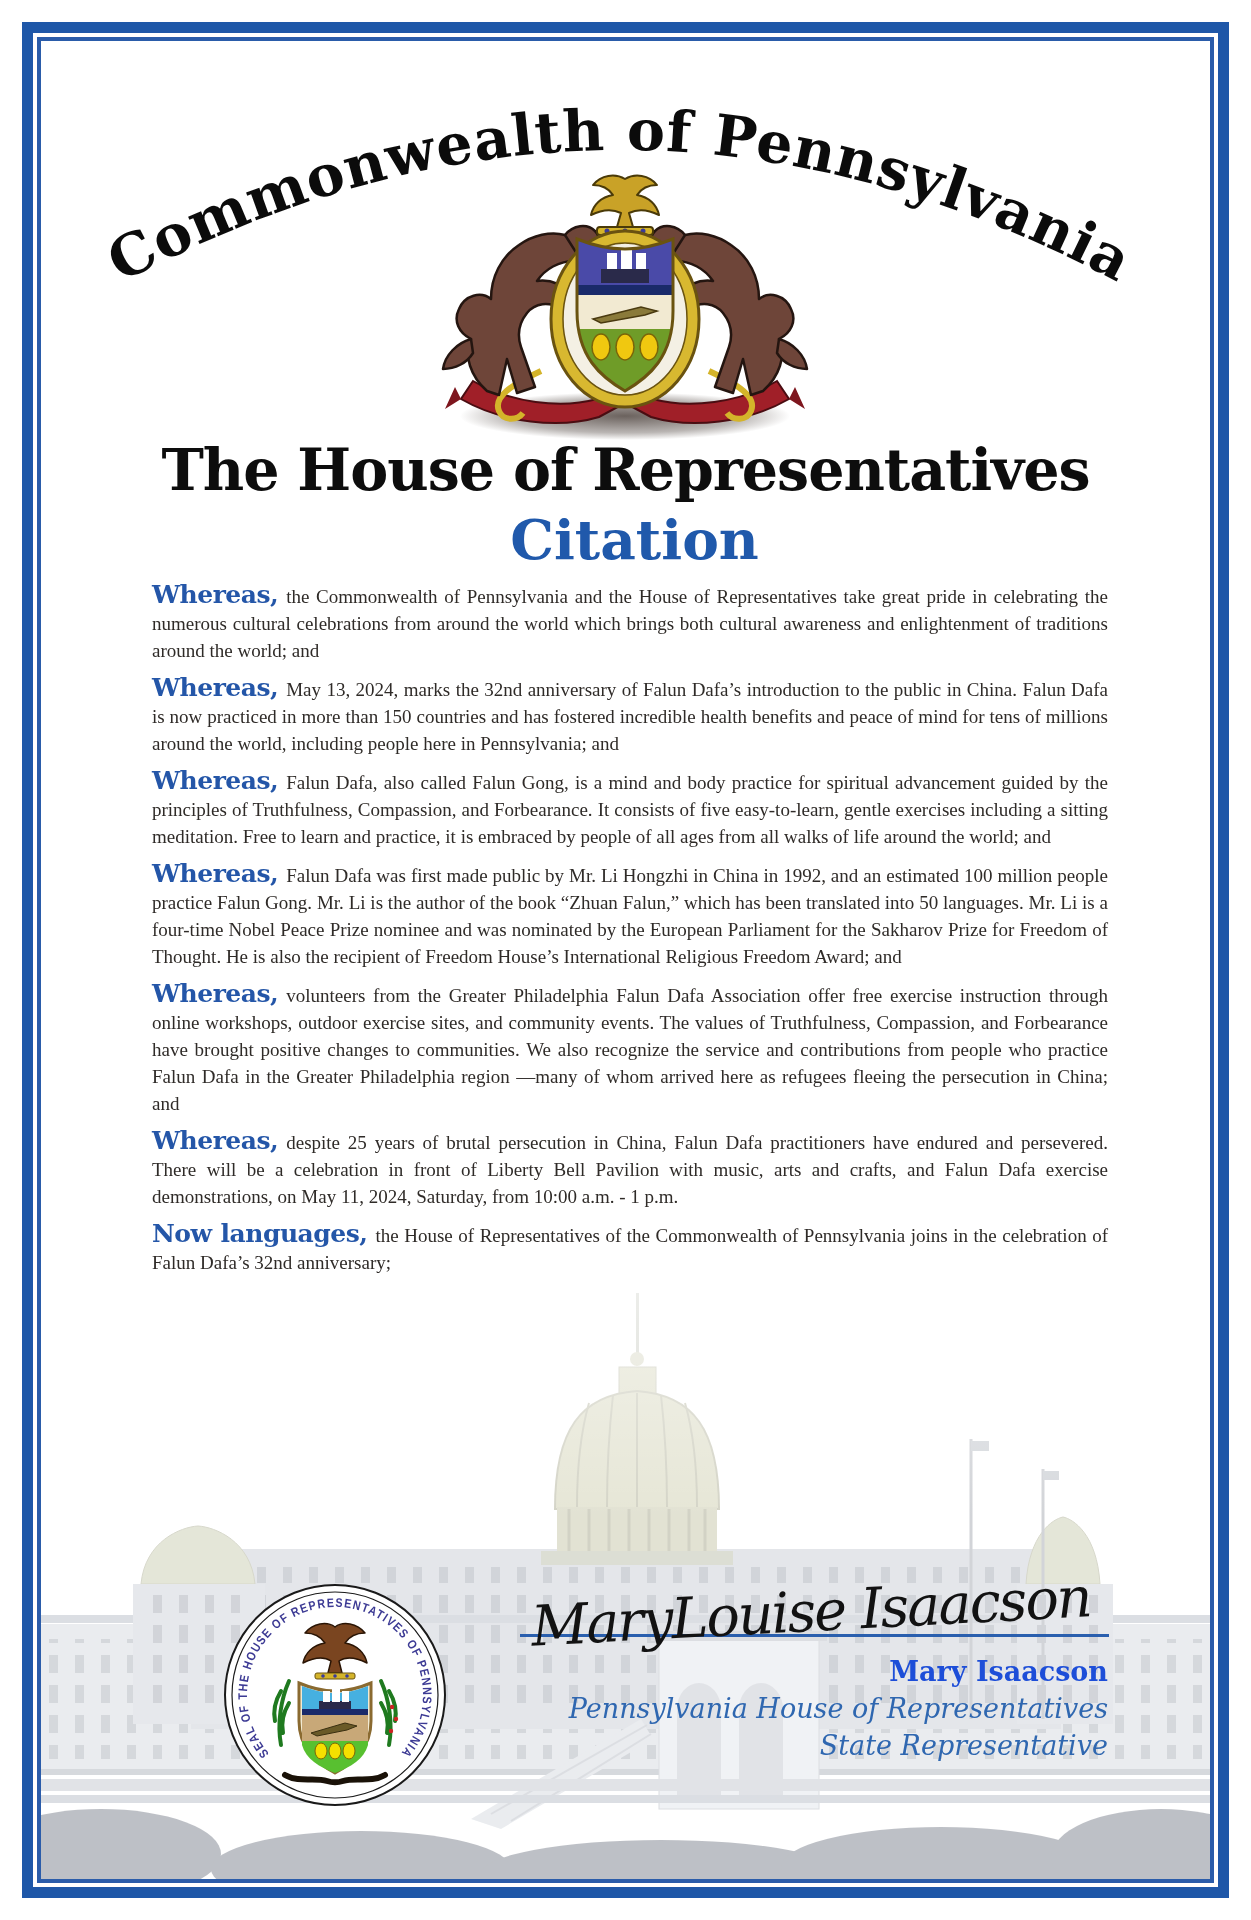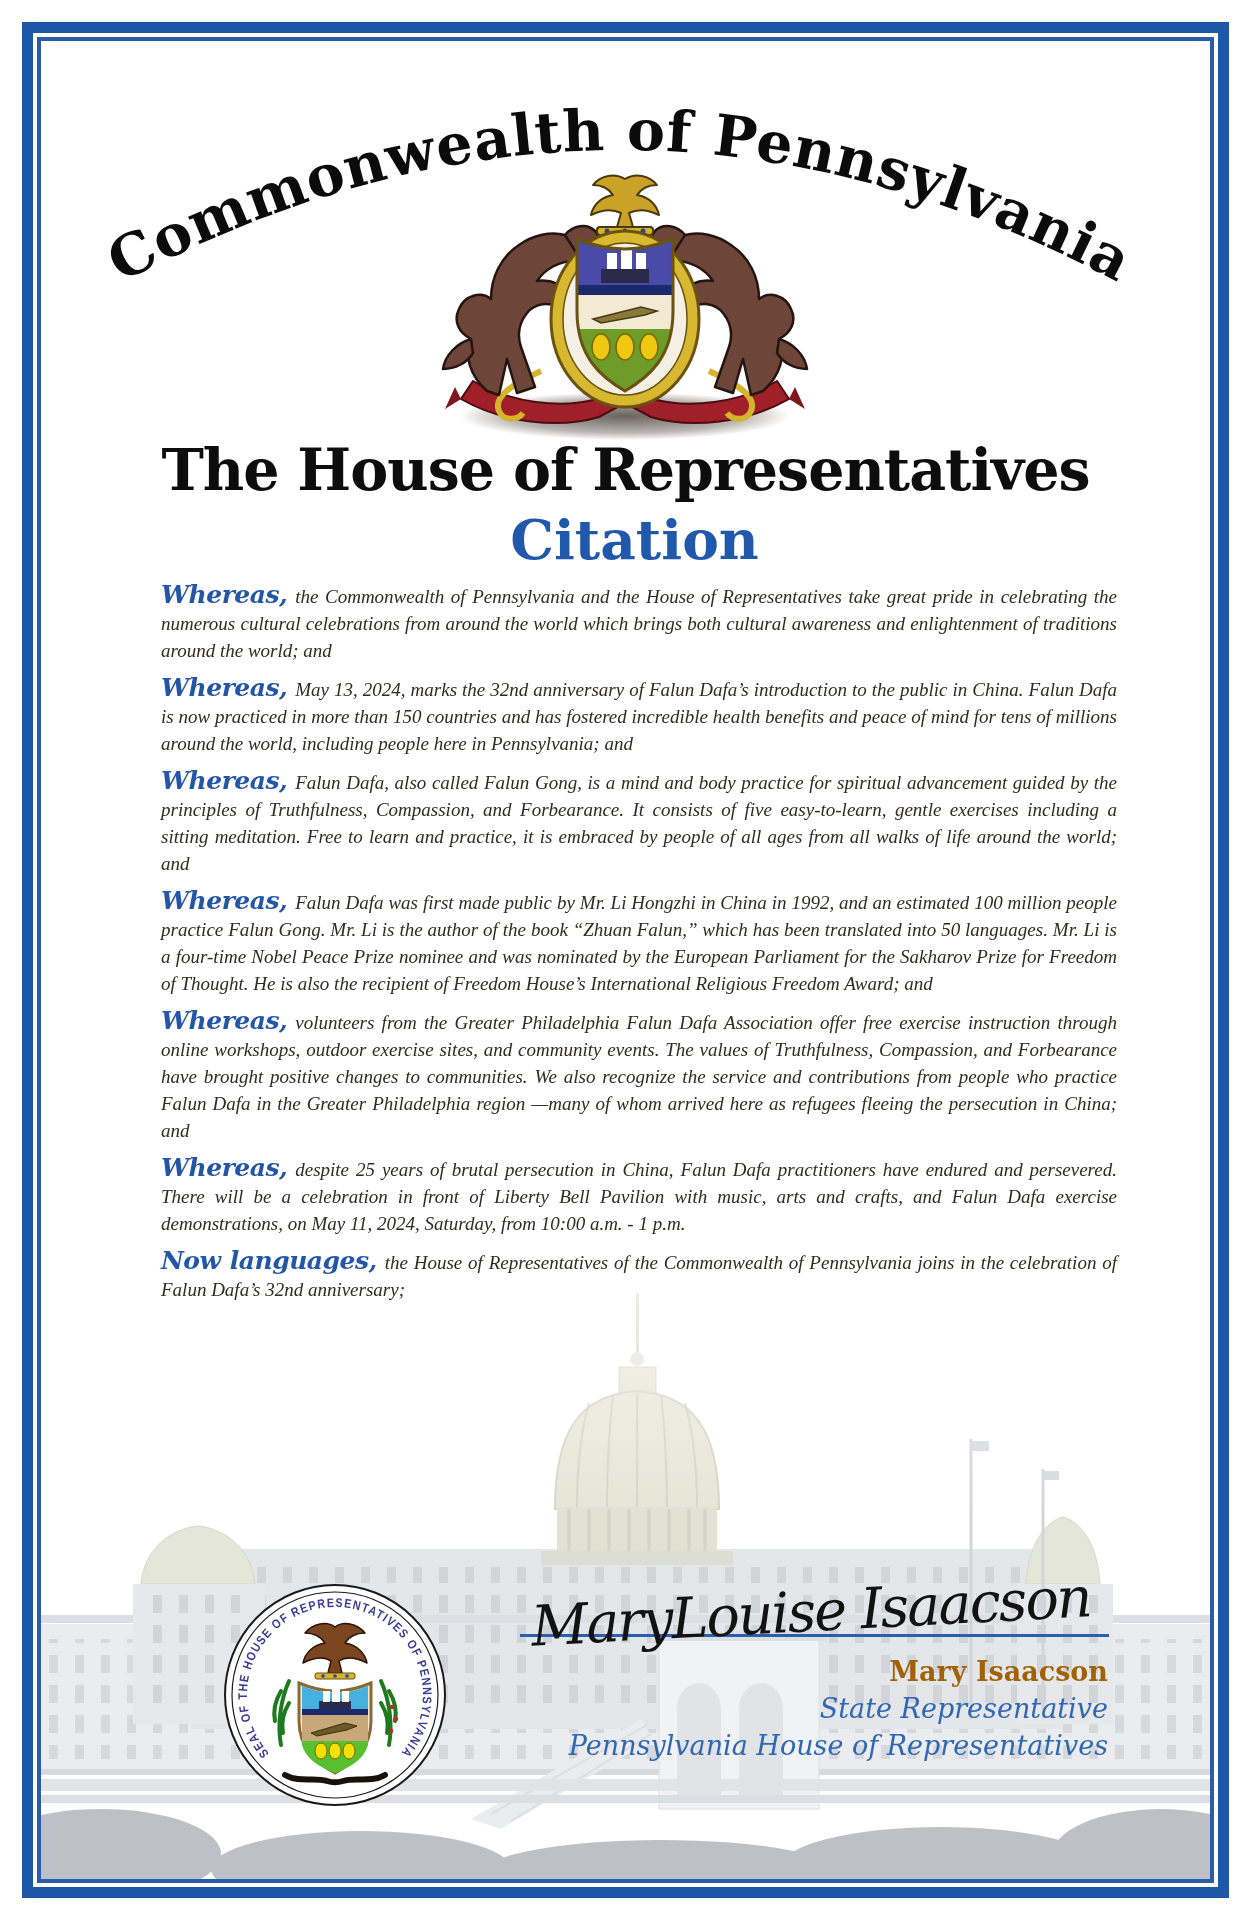--- a/index.html
+++ b/index.html
@@ -17,30 +17,30 @@
         background:linear-gradient(180deg,#ffffff 0%,rgba(255,255,255,.85) 12%,rgba(255,255,255,.45) 30%,rgba(255,255,255,0) 55%);}
 
   .header-svg{position:absolute;left:0;top:40px;width:1169px;height:400px;z-index:1;pointer-events:none;}
   .arch-text{font-family:"DejaVu Serif",serif;font-weight:bold;font-size:57px;fill:#0b0b0b;letter-spacing:1px;}
 
   .org-title{position:absolute;left:0;top:395px;width:1169px;text-align:center;z-index:2;
         font-family:"DejaVu Serif",serif;font-weight:bold;font-size:57px;color:#0d0d0d;letter-spacing:-1px;}
   .doc-title{position:absolute;left:0;top:466px;width:1187px;text-align:center;z-index:2;
         font-family:"DejaVu Serif",serif;font-weight:bold;font-size:55px;color:#2059ab;}
 
-  .clauses{position:absolute;left:120px;top:541px;width:956px;z-index:2;font-style:italic;}
+  .clauses{position:absolute;left:111px;top:541px;width:956px;z-index:2;}
   .clause{margin:0 0 11px 0;text-align:justify;font-size:19px;line-height:27px;color:#2f2b28;}
   .clause .lead{font-family:"DejaVu Serif",serif;font-weight:bold;color:#2456a8;
         font-size:25px;line-height:1;margin-right:8px;letter-spacing:-0.5px;}
 
   .sig-script{position:absolute;left:470px;top:1514px;width:600px;height:110px;z-index:3;}
   .sig-script text{font-family:"DejaVu Serif",serif;font-style:italic;font-size:56px;fill:#121212;letter-spacing:-2px;}
   .sig-line{position:absolute;left:479px;top:1593px;width:589px;height:3px;background:#2a5fae;z-index:2;}
   .sig-block{position:absolute;right:102px;top:1612px;width:700px;text-align:right;z-index:3;}
-  .sig-name{font-family:"DejaVu Serif",serif;font-weight:bold;font-size:27px;color:#a16207;line-height:37px;}
+  .sig-name{font-family:"DejaVu Serif",serif;font-weight:bold;font-size:27px;color:#1d4ed8;line-height:37px;}
   .sig-role{font-family:"DejaVu Serif",serif;font-style:italic;font-size:27px;color:#2f67b0;line-height:37px;}
 
   .seal-svg{position:absolute;left:182px;top:1542px;width:224px;height:224px;z-index:3;}
   .seal-ring-text{font-family:"Liberation Sans",sans-serif;font-weight:bold;font-size:12.5px;fill:#3c3a94;letter-spacing:1.5px;}
 </style>
 </head>
 <body>
 
 <div class="page">
   <div class="frame-outer">
@@ -197,22 +197,22 @@
       <p class="clause"><span class="lead">Whereas,</span><span>despite 25 years of brutal persecution in China, Falun Dafa practitioners have endured and persevered. There will be a celebration in front of Liberty Bell Pavilion with music, arts and crafts, and Falun Dafa exercise demonstrations, on May 11, 2024, Saturday, from 10:00 a.m. - 1 p.m.</span></p>
       <p class="clause"><span class="lead">Now languages,</span><span>the House of Representatives of the Commonwealth of Pennsylvania joins in the celebration of Falun Dafa’s 32nd anniversary;</span></p>
     </div>
 
     <svg class="sig-script" viewBox="0 0 600 110">
       <text x="300" y="76" text-anchor="middle" textLength="560" lengthAdjust="spacingAndGlyphs" transform="rotate(-3 300 60)">MaryLouise Isaacson</text>
     </svg>
     <div class="sig-line"></div>
     <div class="sig-block">
       <div class="sig-name">Mary Isaacson</div>
+      <div class="sig-role">Pennsylvania House of Representatives</div>
       <div class="sig-role">State Representative</div>
-      <div class="sig-role">Pennsylvania House of Representatives</div>
     </div>
 
     <svg class="seal-svg" viewBox="0 0 224 224">
       <defs>
         <path id="sealRing" d="M 49.8,174.2 A 88,88 0 1 1 174.2,174.2" fill="none"></path>
       </defs>
       <circle cx="112" cy="112" r="110" fill="#ffffff" stroke="#1a1a1a" stroke-width="2"></circle>
       <circle cx="112" cy="112" r="103" fill="none" stroke="#1a1a1a" stroke-width="1.2"></circle>
       <text class="seal-ring-text">
         <textPath href="#sealRing" startOffset="50%" text-anchor="middle" textLength="404" lengthAdjust="spacingAndGlyphs">SEAL OF THE HOUSE OF REPRESENTATIVES OF PENNSYLVANIA</textPath>

